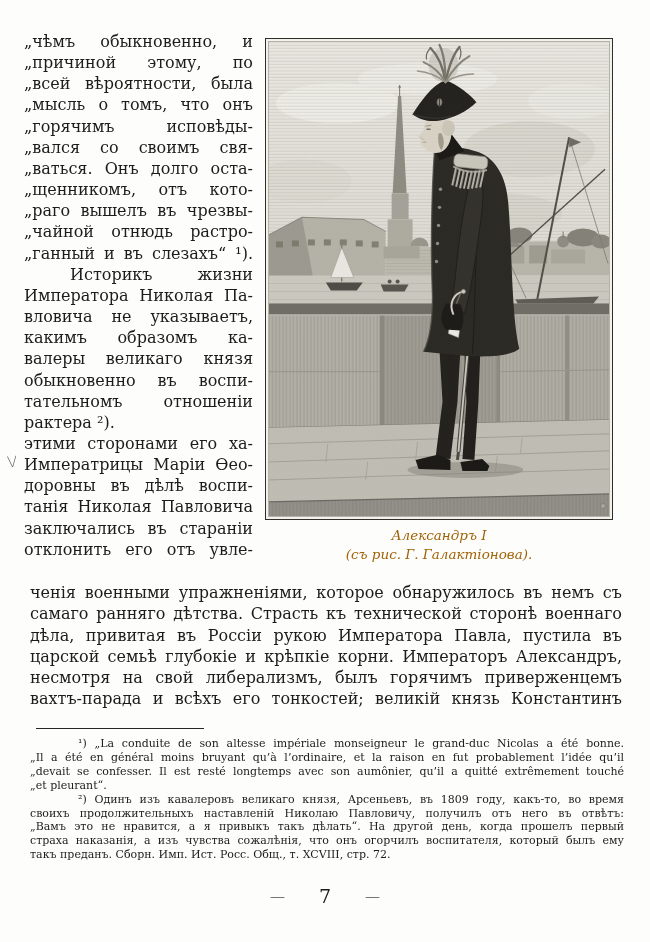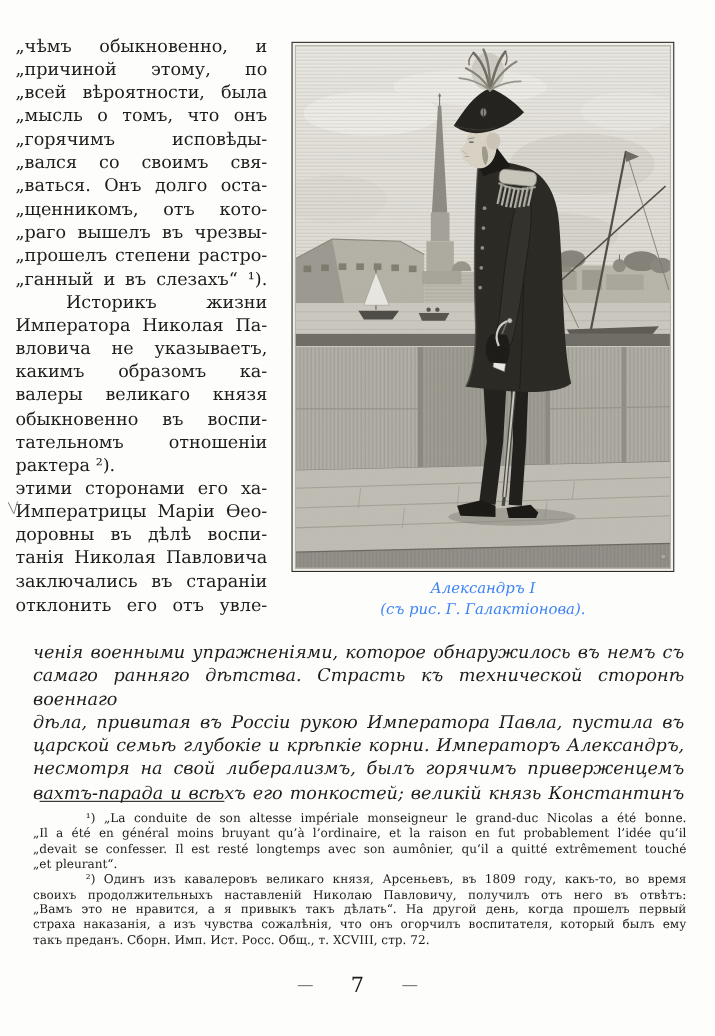--- a/index.html
+++ b/index.html
@@ -6,37 +6,37 @@
   body{
     width:650px;height:942px;position:relative;overflow:hidden;
     background:#fdfdfb;color:#1c1c1c;
     font-family:"DejaVu Serif","Liberation Serif",serif;
   }
   .page{position:absolute;inset:0;}
 
   .ln{text-align:justify;text-align-last:justify;}
   .ln.end{text-align-last:left;}
 
-  .left-col{position:absolute;left:14px;top:31px;width:229px;}
+  .left-col{position:absolute;left:24px;top:31px;width:229px;}
   .left-col .ln{font-size:16px;line-height:21.15px;}
   .left-col .ind{text-indent:46px;}
 
   .figure{
     position:absolute;left:265px;top:38px;width:348px;height:482px;
     box-sizing:border-box;border:1.5px solid #2f2e2b;background:#f2f1ec;padding:2px;
   }
   .figure svg{display:block;width:100%;height:100%;}
 
   .caption{
     position:absolute;left:265px;top:526px;width:348px;text-align:center;
-    font-style:italic;font-size:13.5px;line-height:19px;color:#3b82f6;
+    font-style:italic;font-size:13.5px;line-height:19px;color:#a16207;
   }
 
   .main-text{position:absolute;left:30px;top:582px;width:592px;}
-  .main-text .ln{font-size:16px;line-height:21.3px;font-style:italic;}
+  .main-text .ln{font-size:16px;line-height:21.3px;}
 
   .fn-rule{position:absolute;left:36px;top:728px;width:168px;height:0;border-top:1.6px solid #262522;}
 
   .footnotes{position:absolute;left:30px;top:737px;width:594px;}
   .footnotes .ln{font-size:11px;line-height:13.9px;}
   .footnotes .ind{text-indent:48px;}
 
   .margin-mark{
     position:absolute;left:7px;top:453px;
     font-family:"DejaVu Sans","Liberation Sans",sans-serif;
@@ -57,21 +57,21 @@
     <div>
       <div class="ln">„чѣмъ обыкновенно, и</div>
       <div class="ln">„причиной этому, по</div>
       <div class="ln">„всей вѣроятности, была</div>
       <div class="ln">„мысль о томъ, что онъ</div>
       <div class="ln">„горячимъ исповѣды-</div>
       <div class="ln">„вался со своимъ свя-</div>
       <div class="ln">„ваться. Онъ долго оста-</div>
       <div class="ln">„щенникомъ, отъ кото-</div>
       <div class="ln">„раго вышелъ въ чрезвы-</div>
-      <div class="ln">„прошелъ степени растро-</div>
+      <div class="ln">„чайной отнюдь растро-</div>
       <div class="ln">„ганный и въ слезахъ“ ¹).</div>
     </div>
     <div>
       <div class="ln ind">Историкъ жизни</div>
       <div class="ln">Императора Николая Па-</div>
       <div class="ln">вловича не указываетъ,</div>
       <div class="ln">какимъ образомъ ка-</div>
       <div class="ln">валеры великаго князя</div>
       <div class="ln">обыкновенно въ воспи-</div>
       <div class="ln">тательномъ отношеніи</div>

